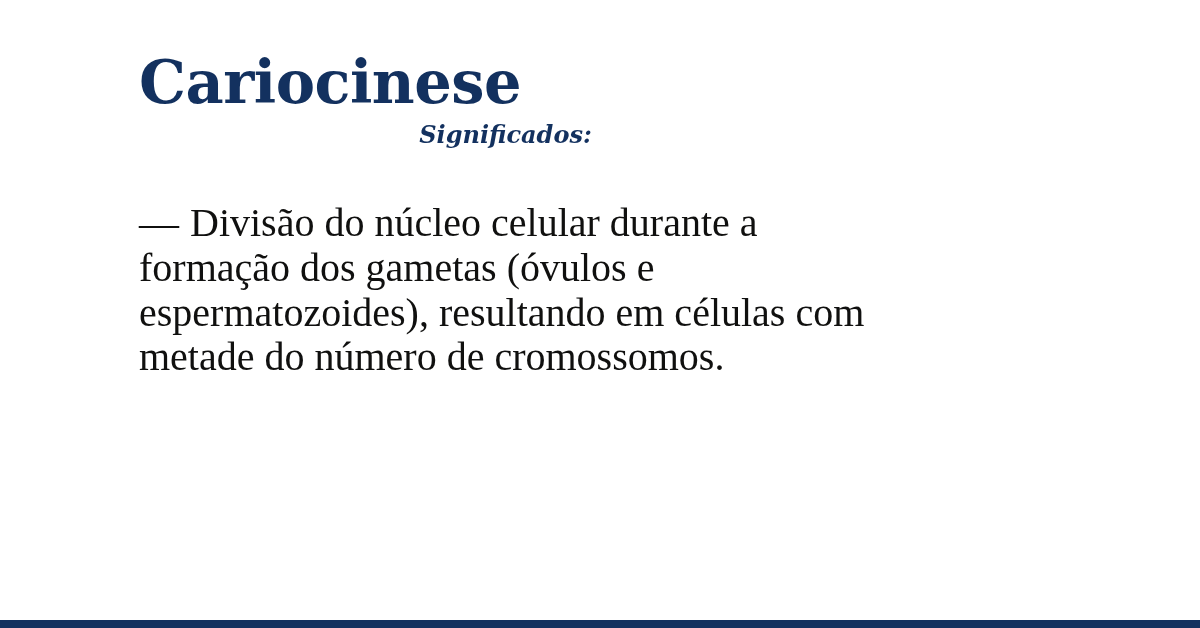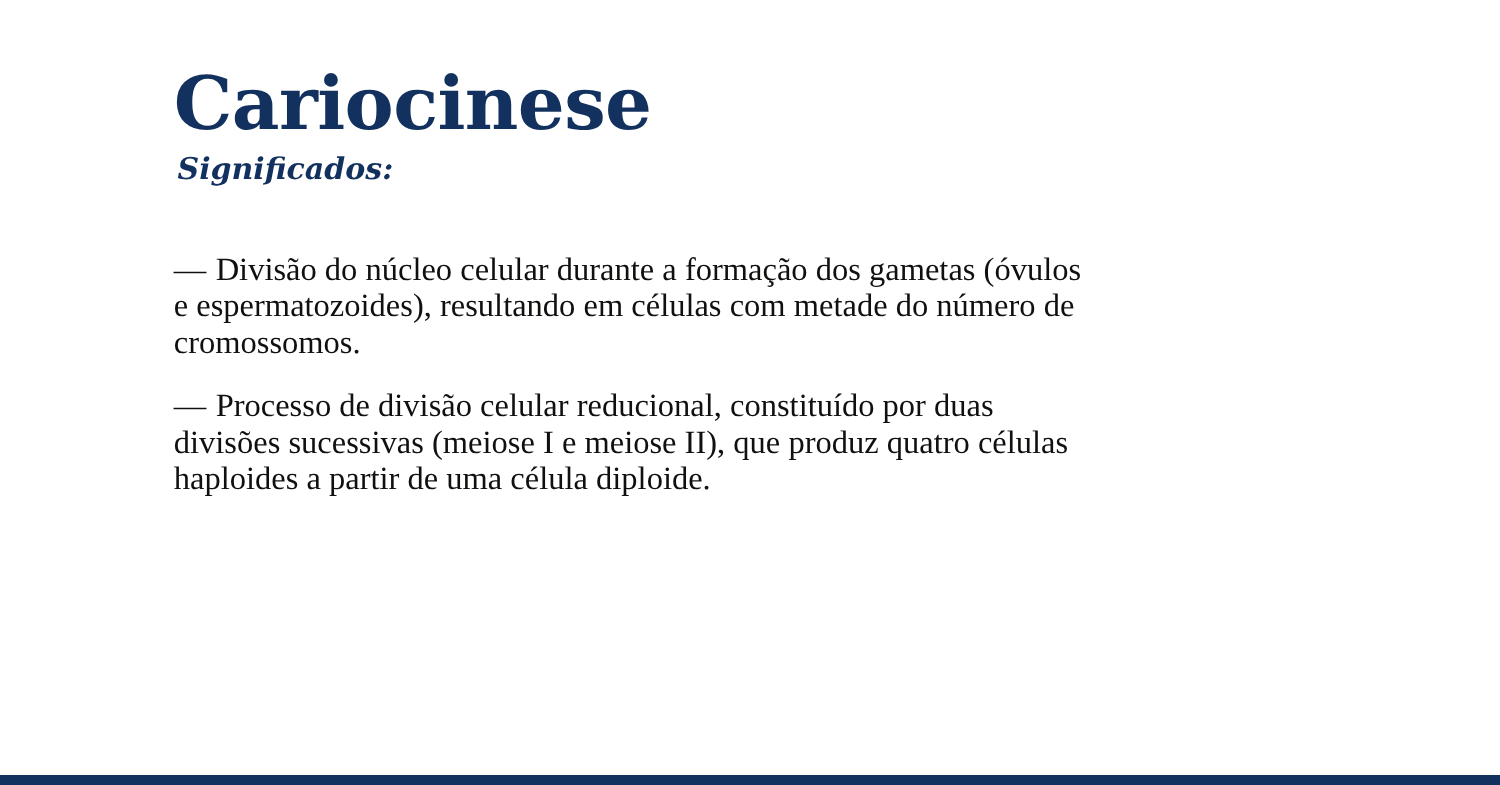--- a/index.html
+++ b/index.html
@@ -38,27 +38,28 @@
     letter-spacing: -0.5px;
     margin: 0;
   }
   .subtitle {
     font-family: "DejaVu Serif", serif;
     font-style: italic;
     font-weight: bold;
     font-size: 24px;
     color: #13315f;
     margin: 6px 0 0 3px;
+    text-align: center;
   }
   .definitions {
     margin-top: 52px;
   }
   .definition {
     font-family: "Liberation Serif", serif;
-    font-size: 26px;
+    font-size: 40px;
     line-height: 1.12;
     color: #10100f;
     margin: 0 0 22px 0;
     max-width: 935px;
     text-align: left;
   }
   .definition .dash {
     letter-spacing: 1px;
   }
   .source {
@@ -82,20 +83,19 @@
 <div class="card">
 
   <h1 class="term">Cariocinese</h1>
 
   <div class="subtitle">Significados:</div>
 
   <div class="definitions">
 
     <p class="definition"><span class="dash">—</span> <span>Divisão do núcleo celular durante a formação dos gametas (óvulos e espermatozoides), resultando em células com metade do número de cromossomos.</span></p>
 
-    <p class="definition"><span class="dash">—</span> <span>Processo de divisão celular reducional, constituído por duas divisões sucessivas (meiose I e meiose II), que produz quatro células haploides a partir de uma célula diploide.</span></p>
 
   </div>
 
 
   <div class="bottom-rule"></div>
 
 </div>
 
 </body></html>

